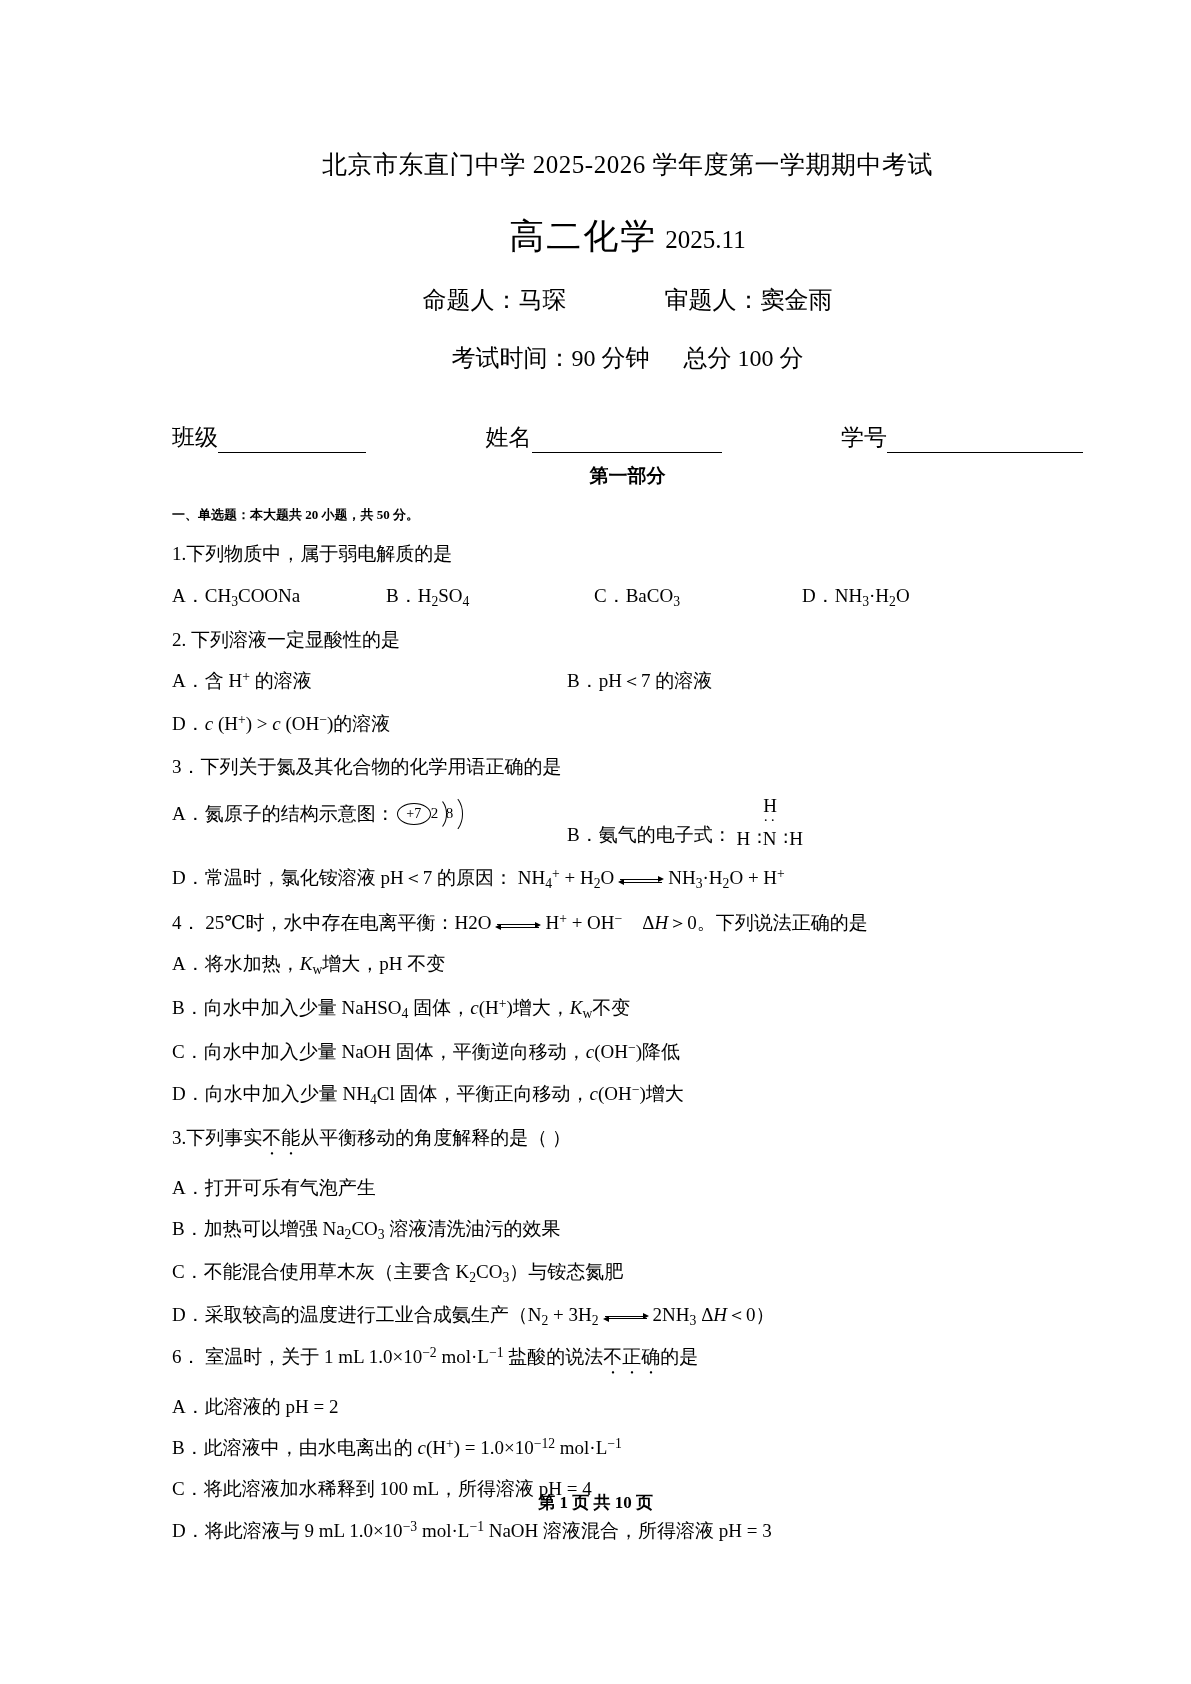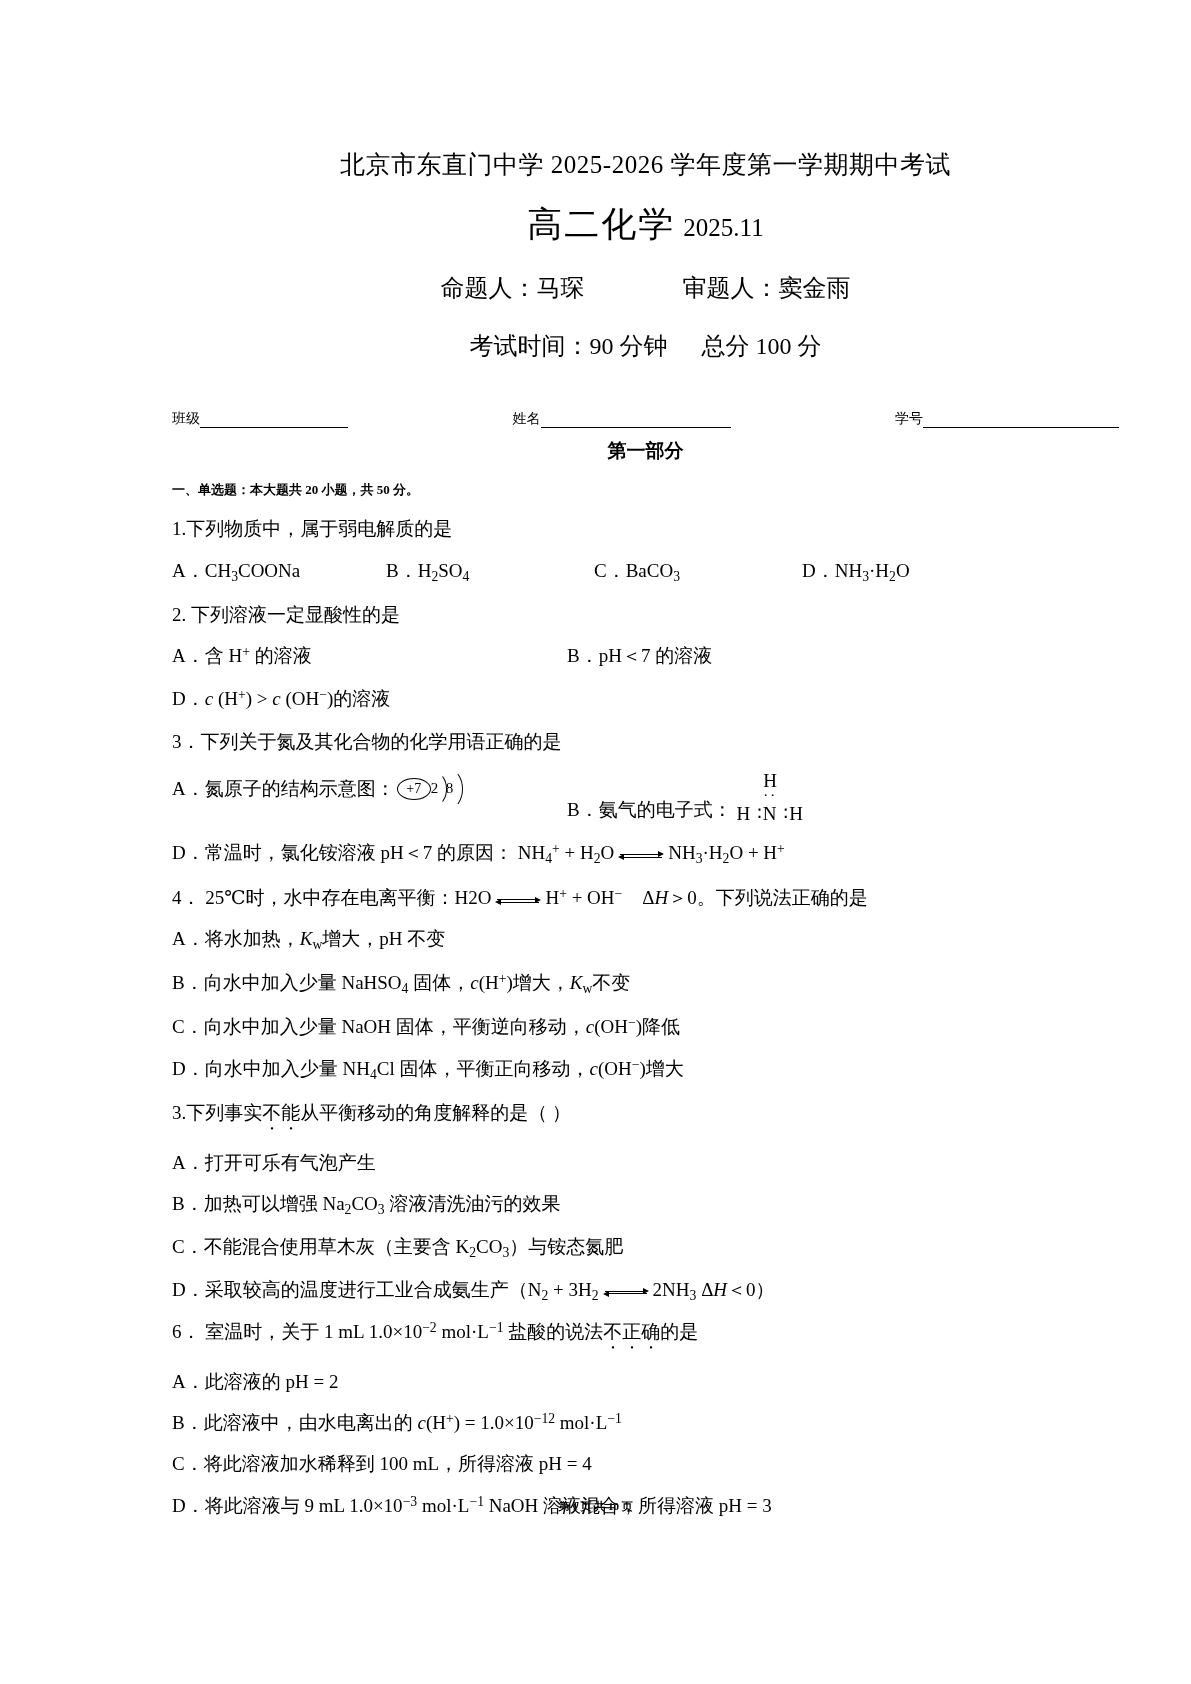--- a/index.html
+++ b/index.html
@@ -4,32 +4,32 @@
 <style>
   html, body { margin:0; padding:0; }
   body {
     width:1191px; height:1684px;
     background:#ffffff;
     font-family:"Liberation Serif","DejaVu Serif",serif;
     color:#000;
     position:relative;
     overflow:hidden;
   }
-  .page { padding:0 72px 0 172px; box-sizing:border-box; }
+  .page { padding:0 108px 0 172px; box-sizing:border-box; }
 
   
   .doc-title {
     text-align:center;
     font-size:25px;
     letter-spacing:0.5px;
     margin-top:148px;
   }
   .subject-line {
     text-align:center;
-    margin-top:20px;
+    margin-top:32px;
     white-space:nowrap;
   }
   .subject-line .subject {
     font-size:35px;
     font-weight:400;
     letter-spacing:2px;
   }
   .subject-line .date {
     font-size:25px;
     margin-left:8px;
@@ -43,21 +43,21 @@
   .exam-meta {
     text-align:center;
     font-size:24px;
     margin-top:26px;
   }
   .exam-meta .sp { display:inline-block; width:22px; }
 
   
   .fields {
     margin-top:48px;
-    font-size:14px;
+    font-size:23px;
     display:flex;
     justify-content:space-between;
     align-items:flex-end;
   }
   .field { white-space:nowrap; }
   .field .rule {
     display:inline-block;
     border-bottom:1.3px solid #000;
     vertical-align:bottom;
     height:15px;
@@ -172,21 +172,21 @@
     line-height:1;
   }
   .lewis .top { display:block; font-size:19px; }
   .lewis .pair { display:block; font-size:15px; letter-spacing:2px; margin:-2px 0 1px 0; }
   .lewis .mid { display:block; font-size:19px; letter-spacing:1px; }
 
   .footer {
     position:absolute;
     left:0; right:0; bottom:170px;
     text-align:center;
-    font-size:11px;
+    font-size:17px;
     font-weight:bold;
   }
 </style>
 </head>
 <body>
 
 <div class="page">
 
   <div class="doc-title">北京市东直门中学 2025-2026 学年度第一学期期中考试</div>
 

